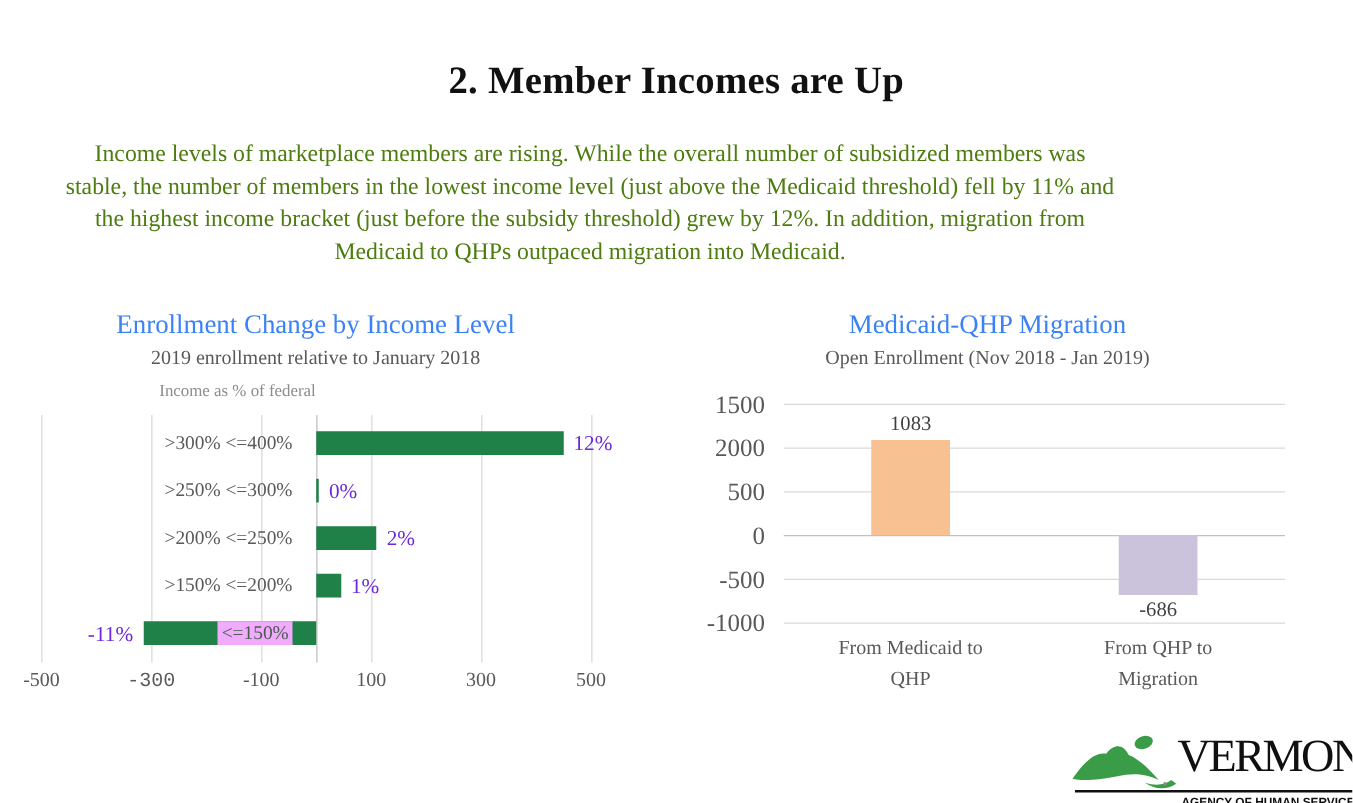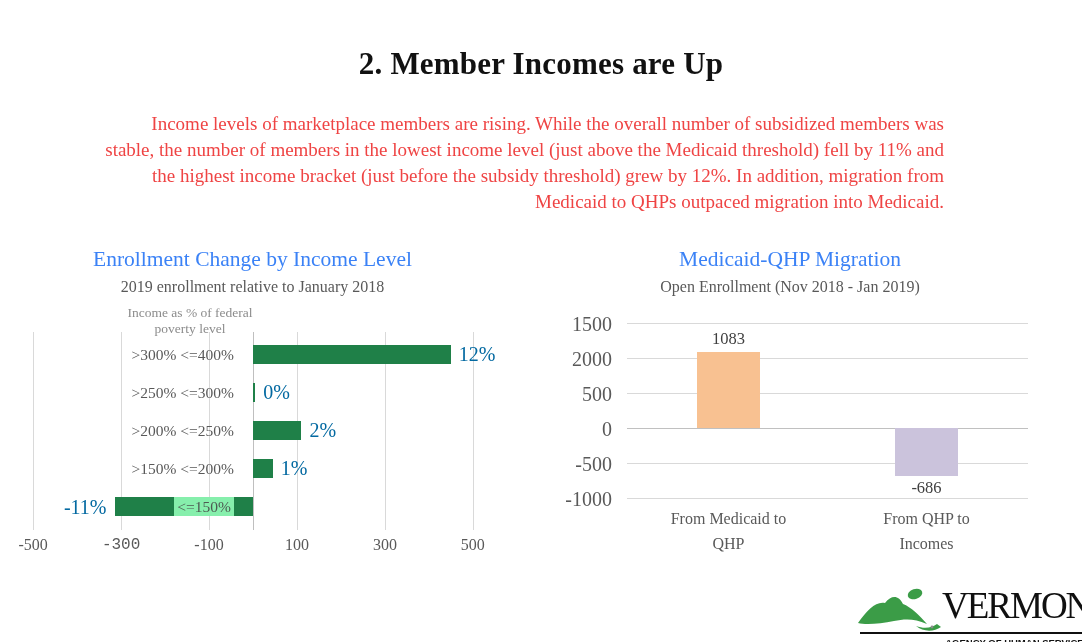--- a/index.html
+++ b/index.html
@@ -4,21 +4,21 @@
 <style>
   html,body{margin:0;padding:0;background:#fff;}
   .slide{
     position:relative;width:1082px;height:642px;background:#ffffff;
     overflow:hidden;font-family:"Liberation Serif","DejaVu Serif",serif;margin-top:24px;
   }
   .slide-title{
     position:absolute;top:22px;left:0;width:1082px;text-align:center;
     font-size:31px;font-weight:bold;color:#111111;letter-spacing:0.2px;
   }
-  .body-text{position:absolute;top:87px;left:0;width:944px;text-align:right;color:#ef4444;}
+  .body-text{position:absolute;top:87px;left:0;width:944px;text-align:center;color:#4d7c0f;}
   .body-line{font-size:19px;line-height:26px;white-space:nowrap;}
 
   .chart{position:absolute;top:218px;height:345px;}
   #chart-left{left:0;width:540px;}
   #chart-right{left:540px;width:542px;}
   .chart-title{position:absolute;top:5px;left:0;width:505px;text-align:center;
     font-size:21.5px;color:#3b82f6;}
   #chart-right .chart-title{width:500px;}
   .chart-subtitle{position:absolute;top:36px;left:0;width:505px;text-align:center;
     font-size:16px;color:#595959;}
@@ -31,21 +31,21 @@
   #left-plot{left:20px;top:90px;width:466px;height:198px;}
   #right-plot{left:87px;top:81px;width:401px;height:175px;}
 
   .vgrid{position:absolute;top:0;bottom:0;width:1px;background:#d9d9d9;}
   .vgrid.axis{background:#bfbfbf;}
   .hgrid{position:absolute;left:0;right:0;height:1px;background:#d9d9d9;}
   .hgrid.axis{background:#c0c0c0;}
 
   .hbar{position:absolute;height:19px;}
   .vbar{position:absolute;width:63px;}
-  .val-label{position:absolute;font-size:20px;line-height:19px;color:#0369a1;white-space:nowrap;}
+  .val-label{position:absolute;font-size:17px;line-height:19px;color:#6d28d9;white-space:nowrap;}
   .cat-label{position:absolute;font-size:15.5px;line-height:19px;color:#595959;
     white-space:nowrap;text-align:right;}
   .cat-label.on-bar{padding:0 3px;color:#4d5a52;}
   .xtick{position:absolute;top:294px;font-size:16px;color:#595959;transform:translateX(-50%);}
   .ytick{position:absolute;left:12px;width:60px;text-align:right;font-size:20px;color:#595959;}
   .vcat{position:absolute;width:170px;text-align:center;font-size:16px;line-height:25px;color:#595959;}
   .vval{position:absolute;width:63px;text-align:center;font-size:16.5px;color:#3f3f3f;}
 
   .logo{position:absolute;left:852px;top:558px;width:240px;height:84px;}
   .logo-vermont{position:absolute;left:90px;top:2px;font-size:37px;color:#101010;
@@ -68,21 +68,20 @@
     <div class="body-line">Income levels of marketplace members are rising. While the overall number of subsidized members was</div>
     <div class="body-line">stable, the number of members in the lowest income level (just above the Medicaid threshold) fell by 11% and</div>
     <div class="body-line">the highest income bracket (just before the subsidy threshold) grew by 12%. In addition, migration from</div>
     <div class="body-line">Medicaid to QHPs outpaced migration into Medicaid.</div>
   </div>
 
   <div class="chart" id="chart-left">
     <div class="chart-title">Enrollment Change by Income Level</div>
     <div class="chart-subtitle">2019 enrollment relative to January 2018</div>
     <div class="axis-note l1">Income as % of federal</div>
-    <div class="axis-note l2">poverty level</div>
     <div class="plot" id="left-plot">
         <div class="vgrid" style="left: 13.2px;"></div>
         <div class="vgrid" style="left: 101.1px;"></div>
         <div class="vgrid" style="left: 189px;"></div>
         <div class="vgrid" style="left: 277px;"></div>
         <div class="vgrid" style="left: 364.9px;"></div>
         <div class="vgrid" style="left: 452.8px;"></div>
         <div class="vgrid axis" style="left: 233px;"></div>
         <div class="hbar" style="top: 12.5px; width: 197.8px; left: 233px; background: rgb(31, 128, 72);"></div>
         <div class="cat-label" style="top: 12.5px; right: 252px;">&gt;300% &lt;=400%</div>
@@ -90,21 +89,21 @@
         <div class="hbar" style="top: 50.5px; width: 2.2px; left: 233px; background: rgb(31, 128, 72);"></div>
         <div class="cat-label" style="top: 50.5px; right: 252px;">&gt;250% &lt;=300%</div>
         <div class="val-label" style="top: 50.5px; left: 243.2px;">0%</div>
         <div class="hbar" style="top: 88.5px; width: 48.4px; left: 233px; background: rgb(31, 128, 72);"></div>
         <div class="cat-label" style="top: 88.5px; right: 252px;">&gt;200% &lt;=250%</div>
         <div class="val-label" style="top: 88.5px; left: 289.4px;">2%</div>
         <div class="hbar" style="top: 126.5px; width: 19.8px; left: 233px; background: rgb(31, 128, 72);"></div>
         <div class="cat-label" style="top: 126.5px; right: 252px;">&gt;150% &lt;=200%</div>
         <div class="val-label" style="top: 126.5px; left: 260.8px;">1%</div>
         <div class="hbar" style="top: 164.5px; width: 138.5px; left: 94.5px; background: rgb(31, 128, 72);"></div>
-        <div class="cat-label on-bar" style="top: 164.5px; right: 252px; background: #86efac;">&lt;=150%</div>
+        <div class="cat-label on-bar" style="top: 164.5px; right: 252px; background: #f0abfc;">&lt;=150%</div>
         <div class="val-label" style="top: 166px; right: 379.5px;">-11%</div>
       </div>
     <div id="left-xticks">
         <div class="xtick" style="left: 33.2px;">-500</div>
         <div class="xtick" style="left: 121.1px; font-family: Liberation Mono, monospace;">-300</div>
         <div class="xtick" style="left: 209px;">-100</div>
         <div class="xtick" style="left: 297px;">100</div>
         <div class="xtick" style="left: 384.9px;">300</div>
         <div class="xtick" style="left: 472.8px;">500</div>
       </div>
@@ -133,21 +132,21 @@
         <div class="ytick" style="top: 211px;">-500</div>
         <div class="ytick" style="top: 246px;">-1000</div>
       </div>
     <div id="right-cats">
         <div class="vcat" style="left: 103.5px; top: 264px;">
           <div class="">From Medicaid to</div>
           <div class="">QHP</div>
         </div>
         <div class="vcat" style="left: 301.5px; top: 264px;">
           <div class="">From QHP to</div>
-          <div class="">Incomes</div>
+          <div class="">Migration</div>
         </div>
       </div>
   </div>
 
   <div class="logo">
     <svg class="logo-mountains" width="88" height="46" viewBox="0 0 88 46">
       <ellipse cx="59" cy="8" rx="7.5" ry="5" fill="#3B9C47" transform="rotate(-18 59 8)"></ellipse>
       <path d="M2 37 C11 24 20 15 29 17 C36 8 43 10 47 18 C55 21 63 29 71 38
                C58 32 48 33 38 35 C24 38 9 39 2 37 Z" fill="#3B9C47"></path>
       <path d="M60 40 c8 3 16 2 21 -2 l4 3 c-7 5 -18 5 -25 -1 Z" fill="#3B9C47"></path>

